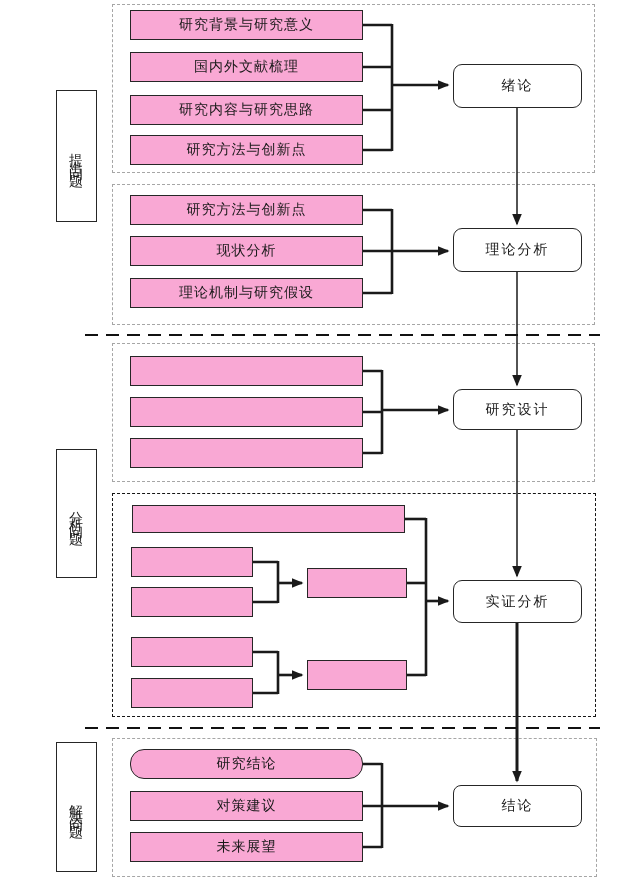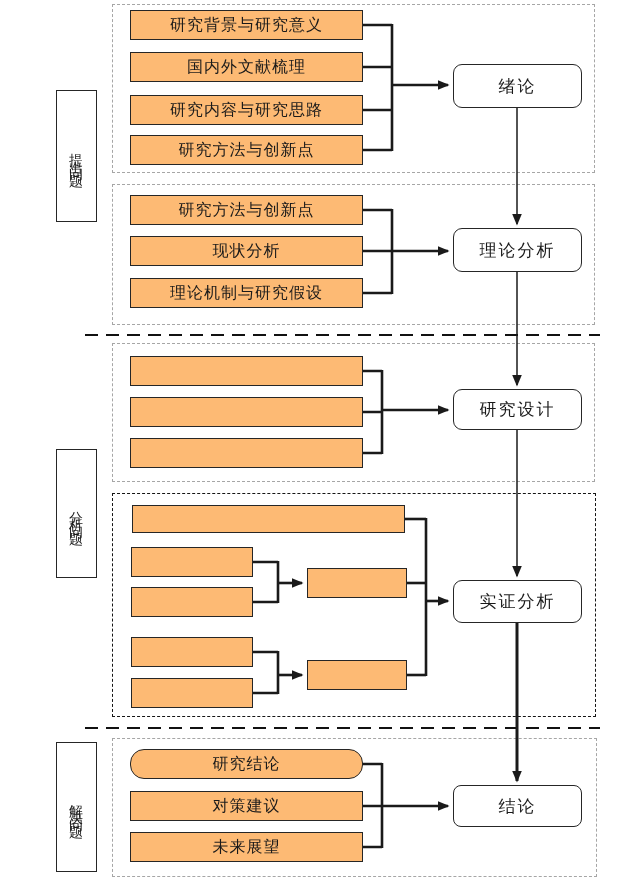--- a/index.html
+++ b/index.html
@@ -4,28 +4,28 @@
 <style>
   html,body{margin:0;padding:0;background:#ffffff;}
   .canvas{
     position:relative;width:628px;height:888px;background:#ffffff;
     font-family:"Liberation Sans", sans-serif;color:#1a1a1a;overflow:hidden;
   }
   .wires{position:absolute;left:0;top:0;width:628px;height:888px;}
   .section{position:absolute;border:1px dashed #a6a6a6;background:transparent;}
   .section.dark{border:1.5px dashed #151515;}
   .box{
-    position:absolute;border:1.4px solid #262626;background:#fdba74;
+    position:absolute;border:1.4px solid #262626;background:#f9a8d4;
     display:flex;align-items:center;justify-content:center;
-    font-size:16px;letter-spacing:1px;white-space:nowrap;box-sizing:border-box;
+    font-size:14px;letter-spacing:1px;white-space:nowrap;box-sizing:border-box;
   }
   .rbox{
     position:absolute;border:1.5px solid #262626;background:#ffffff;border-radius:9px;
     display:flex;align-items:center;justify-content:center;
-    font-size:17px;letter-spacing:2px;box-sizing:border-box;
+    font-size:14px;letter-spacing:2px;box-sizing:border-box;
   }
   .vlabel{
     position:absolute;border:1.4px solid #262626;background:#ffffff;
     display:flex;align-items:center;justify-content:center;
     writing-mode:vertical-rl;text-orientation:upright;
     font-size:14px;letter-spacing:7px;box-sizing:border-box;
   }
 </style>
 </head>
 <body>

